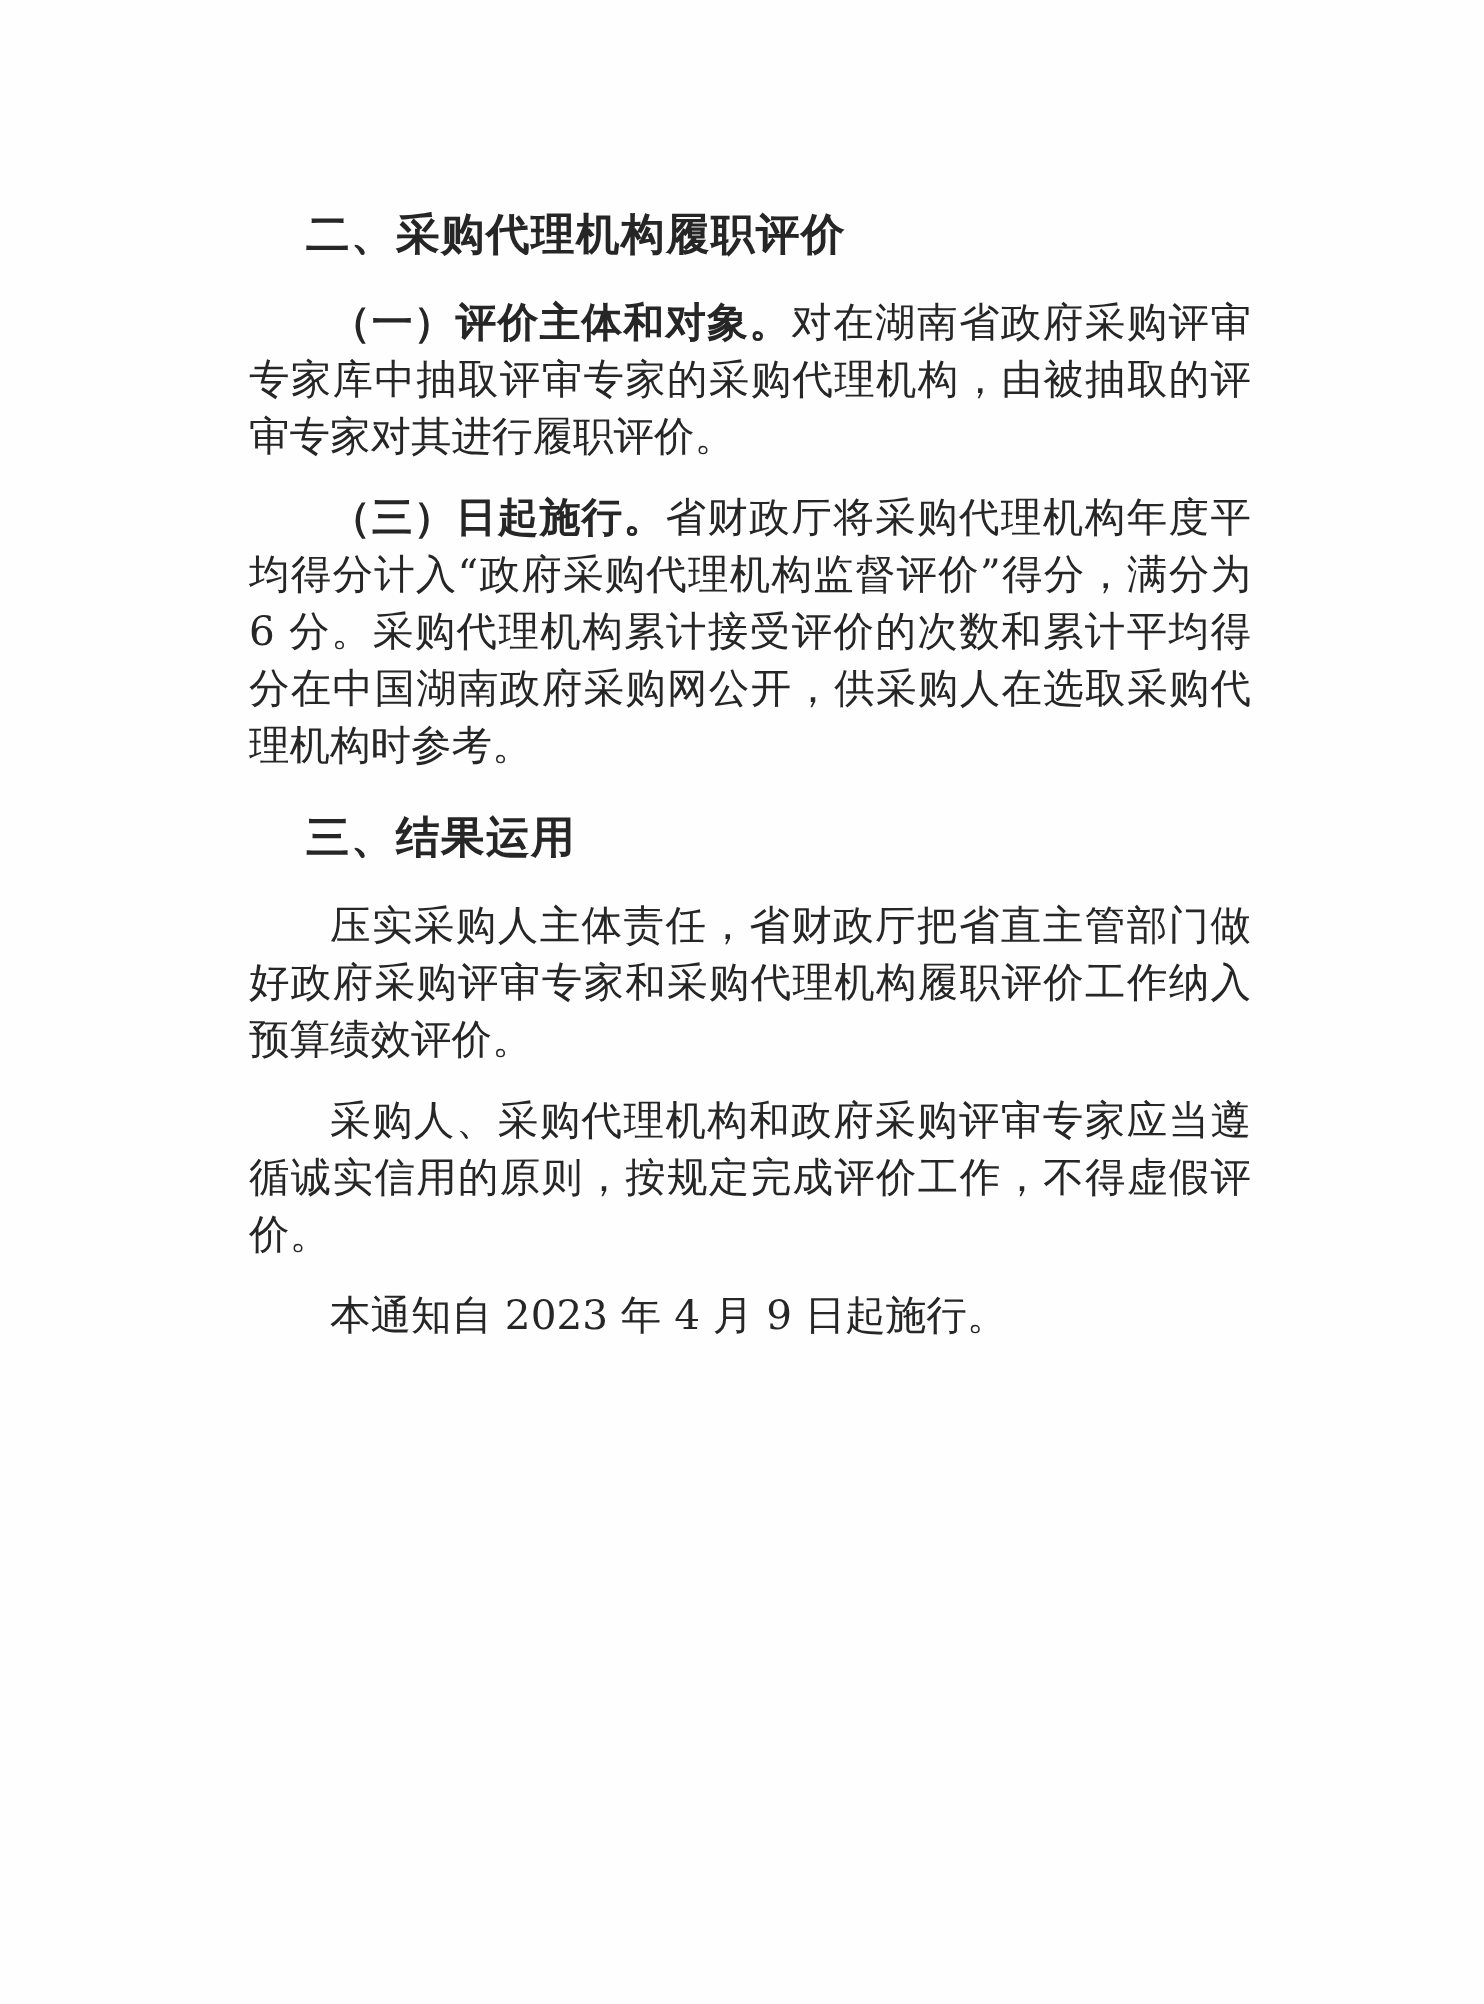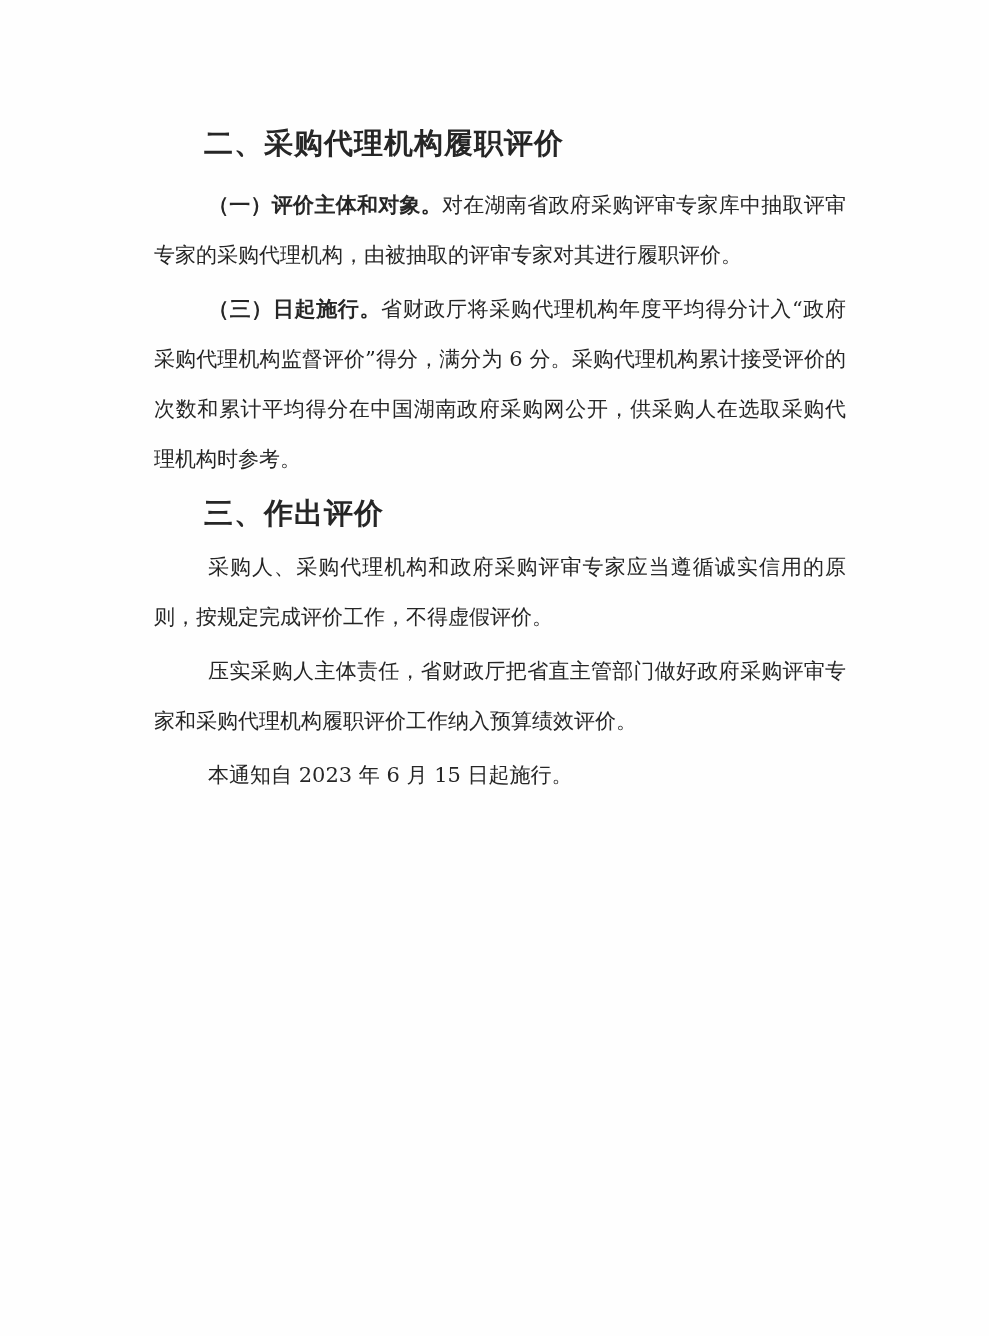--- a/index.html
+++ b/index.html
@@ -11,27 +11,27 @@
     height: 1336px;
     background: #fefefe;
     position: relative;
     overflow: hidden;
     font-family: "DejaVu Serif", serif;
     color: #262626;
   }
   .page {
     position: absolute;
     left: 150px;
-    top: 118px;
+    top: 131px;
     width: 700px;
   }
   .para {
-    margin: 4px;
-    font-size: 21px;
-    line-height: 50px;
+    margin: 16px;
+    font-size: 27px;
+    line-height: 38px;
     text-align: justify;
     text-indent: 54px;
     font-weight: normal;
   }
   .para .lead {
     font-weight: bold;
   }
   .heading {
     margin: 0;
     font-size: 29px;
@@ -46,18 +46,18 @@
   }
 </style>
 </head>
 <body>
 
 <main class="page">
   <div id="doc">
       <h2 class="heading">二、采购代理机构履职评价</h2>
       <p class="para"><strong class="lead">（一）评价主体和对象。</strong><span>对在湖南省政府采购评审专家库中抽取评审专家的采购代理机构，由被抽取的评审专家对其进行履职评价。</span></p>
       <p class="para"><strong class="lead">（三）日起施行。</strong><span>省财政厅将采购代理机构年度平均得分计入“政府采购代理机构监督评价”得分，满分为 6 分。采购代理机构累计接受评价的次数和累计平均得分在中国湖南政府采购网公开，供采购人在选取采购代理机构时参考。</span></p>
-      <h2 class="heading">三、作出评价</h2>
+      <h2 class="heading">三、结果运用</h2>
+      <p class="para"><span>压实采购人主体责任，省财政厅把省直主管部门做好政府采购评审专家和采购代理机构履职评价工作纳入预算绩效评价。</span></p>
       <p class="para"><span>采购人、采购代理机构和政府采购评审专家应当遵循诚实信用的原则，按规定完成评价工作，不得虚假评价。</span></p>
-      <p class="para"><span>压实采购人主体责任，省财政厅把省直主管部门做好政府采购评审专家和采购代理机构履职评价工作纳入预算绩效评价。</span></p>
-      <p class="para"><span>本通知自 2023 年 6 月 15 日起施行。</span></p>
+      <p class="para"><span>本通知自 2023 年 4 月 9 日起施行。</span></p>
     </div>
 </main>
 
 </body></html>

